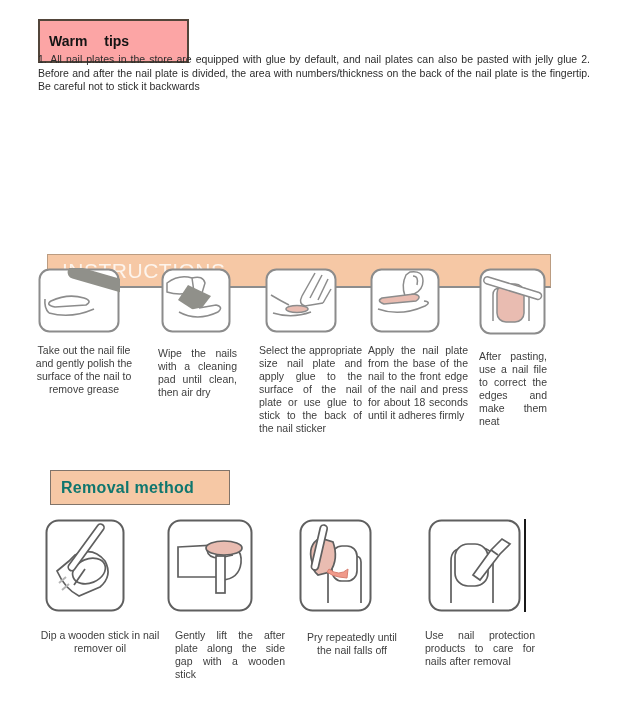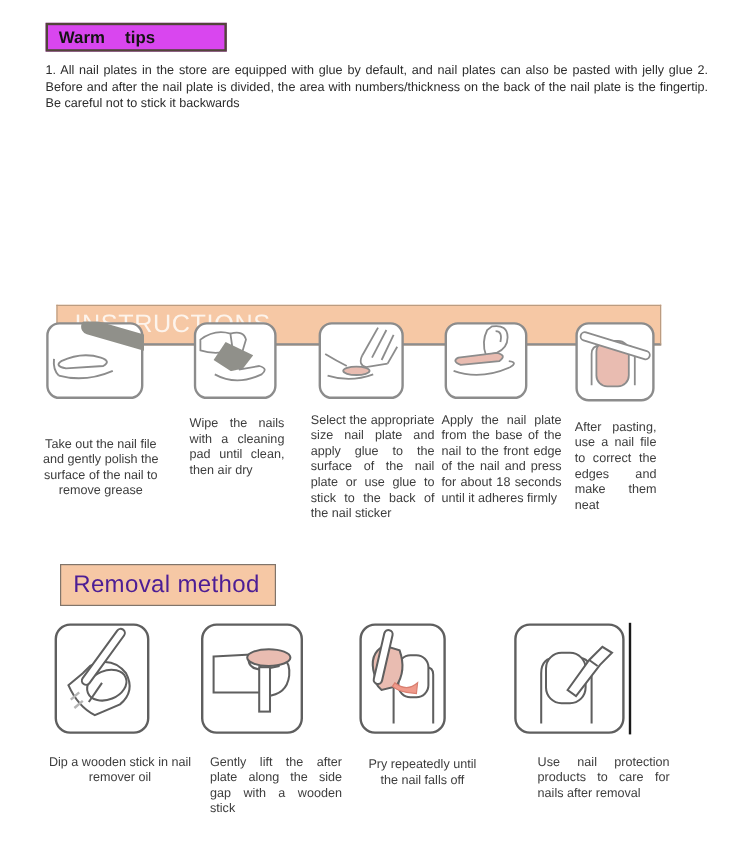--- a/index.html
+++ b/index.html
@@ -5,22 +5,22 @@
   * { margin:0; padding:0; box-sizing:border-box; }
   html,body { background:#fff; }
   body {
     width:626px; height:722px; position:relative; overflow:hidden;
     font-family:"Liberation Sans", sans-serif; color:#2f2f2f;
   }
   .abs { position:absolute; }
 
   
   .warm-tips-box {
-    left:38px; top:19px; width:151px; height:24px;
-    background:#d946ef; border:2px solid #52453a;
+    left:38px; top:19px; width:151px; height:44px;
+    background:#fca5a5; border:2px solid #52453a;
     display:flex; align-items:center; padding-left:9px;
   }
   .warm-tips-title {
     font-size:14px; font-weight:bold; color:#141414; word-spacing:13px;
   }
   .tips-text {
     left:38px; top:53px; width:552px;
     font-size:10.5px; line-height:13.5px; text-align:justify; color:#2c2c2c;
   }
 
@@ -31,21 +31,21 @@
     display:flex; align-items:center; padding-left:14px;margin-top:32px;
   }
   .instructions-title { font-size:21px; color:#fdf4ec; letter-spacing:.5px; }
 
   
   .removal-banner {
     left:50px; top:470px; width:180px; height:35px;
     background:#f6c8a5; border:1px solid #80746a;
     display:flex; align-items:center; padding-left:10px;
   }
-  .removal-title { font-size:20px; font-weight:normal; color:#4c1d95; letter-spacing:.3px; }
+  .removal-title { font-size:16px; font-weight:bold; color:#0f766e; letter-spacing:.3px; }
 
   .caption {
     font-size:10.5px; line-height:13px; color:#3d3d3d; text-align:justify;
   }
   .caption.center { text-align:center; }
   .caption.left { text-align:center; }
 
   svg { display:block; }
 
   .vline { left:524px; top:519px; width:2px; height:93px; background:#191919; }
@@ -108,21 +108,21 @@
 
 <svg class="abs" style="left:479px;top:268px" width="67" height="67" viewBox="0 0 67 67">
   <rect x="1.5" y="1.5" width="64" height="64" rx="10" fill="#fff" stroke="#8c8c8c" stroke-width="2"></rect>
   <g stroke="#8c8c8c" stroke-width="1.5">
     <path d="M14 53 L14 27 Q14 20 21 20 L43 20 Q50 20 50 27 L50 53" fill="#fff"></path>
     <rect x="18" y="16" width="27" height="38" rx="9" fill="#e9bcb1"></rect>
     <rect x="6" y="8" width="60" height="7" rx="3.5" fill="#fff" transform="rotate(17 6 8)"></rect>
   </g>
 </svg>
 
-<p class="abs caption center" style="left:28px;top:364px;width:112px">Take out the nail file and gently polish the surface of the nail to remove grease</p>
+<p class="abs caption center" style="left:28px;top:344px;width:112px">Take out the nail file and gently polish the surface of the nail to remove grease</p>
 <p class="abs caption" style="left:158px;top:347px;width:79px">Wipe the nails with a cleaning pad until clean, then air dry</p>
 <p class="abs caption" style="left:259px;top:344px;width:103px">Select the appropriate size nail plate and apply glue to the surface of the nail plate or use glue to stick to the back of the nail sticker</p>
 <p class="abs caption" style="left:368px;top:344px;width:100px">Apply the nail plate from the base of the nail to the front edge of the nail and press for about 18 seconds until it adheres firmly</p>
 <p class="abs caption" style="left:479px;top:350px;width:68px">After pasting, use a nail file to correct the edges and make them neat</p>
 
 <div class="abs removal-banner">
   <span class="removal-title">Removal method</span>
 </div>
 
 <svg class="abs" style="left:45px;top:519px" width="80" height="93" viewBox="0 0 80 93">
@@ -169,13 +169,13 @@
     <polygon points="45,56 63,31 74,20 82,25 72,35 52,61"></polygon>
     <path d="M63 31 L70 36" fill="none"></path>
   </g>
 </svg>
 
 <div class="abs vline"></div>
 
 <p class="abs caption left" style="left:35px;top:629px;width:130px">Dip a wooden stick in nail remover oil</p>
 <p class="abs caption" style="left:175px;top:629px;width:110px">Gently lift the after plate along the side gap with a wooden stick</p>
 <p class="abs caption left" style="left:300px;top:631px;width:104px">Pry repeatedly until the nail  falls off</p>
-<p class="abs caption" style="left:448px;top:629px;width:110px">Use nail protection products to care for nails after removal</p>
+<p class="abs caption" style="left:425px;top:629px;width:110px">Use nail protection products to care for nails after removal</p>
 
 </body></html>

